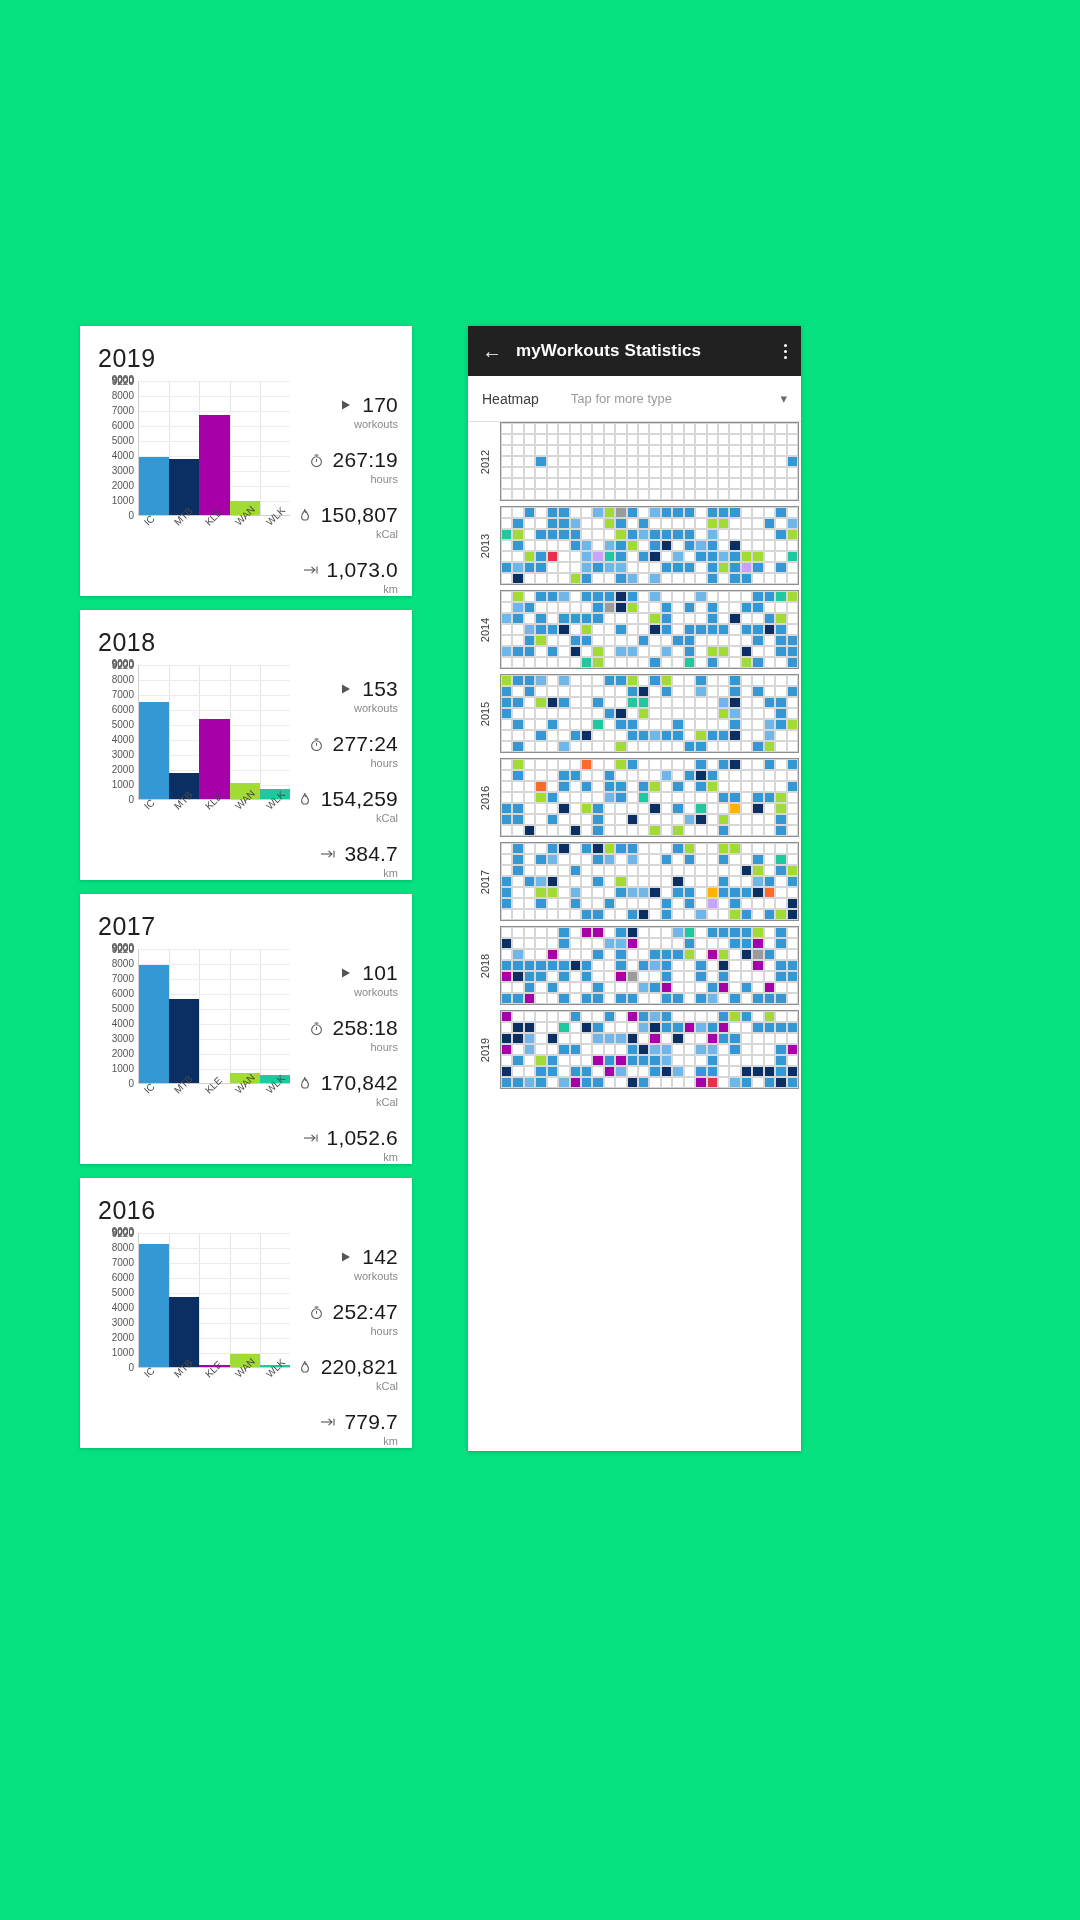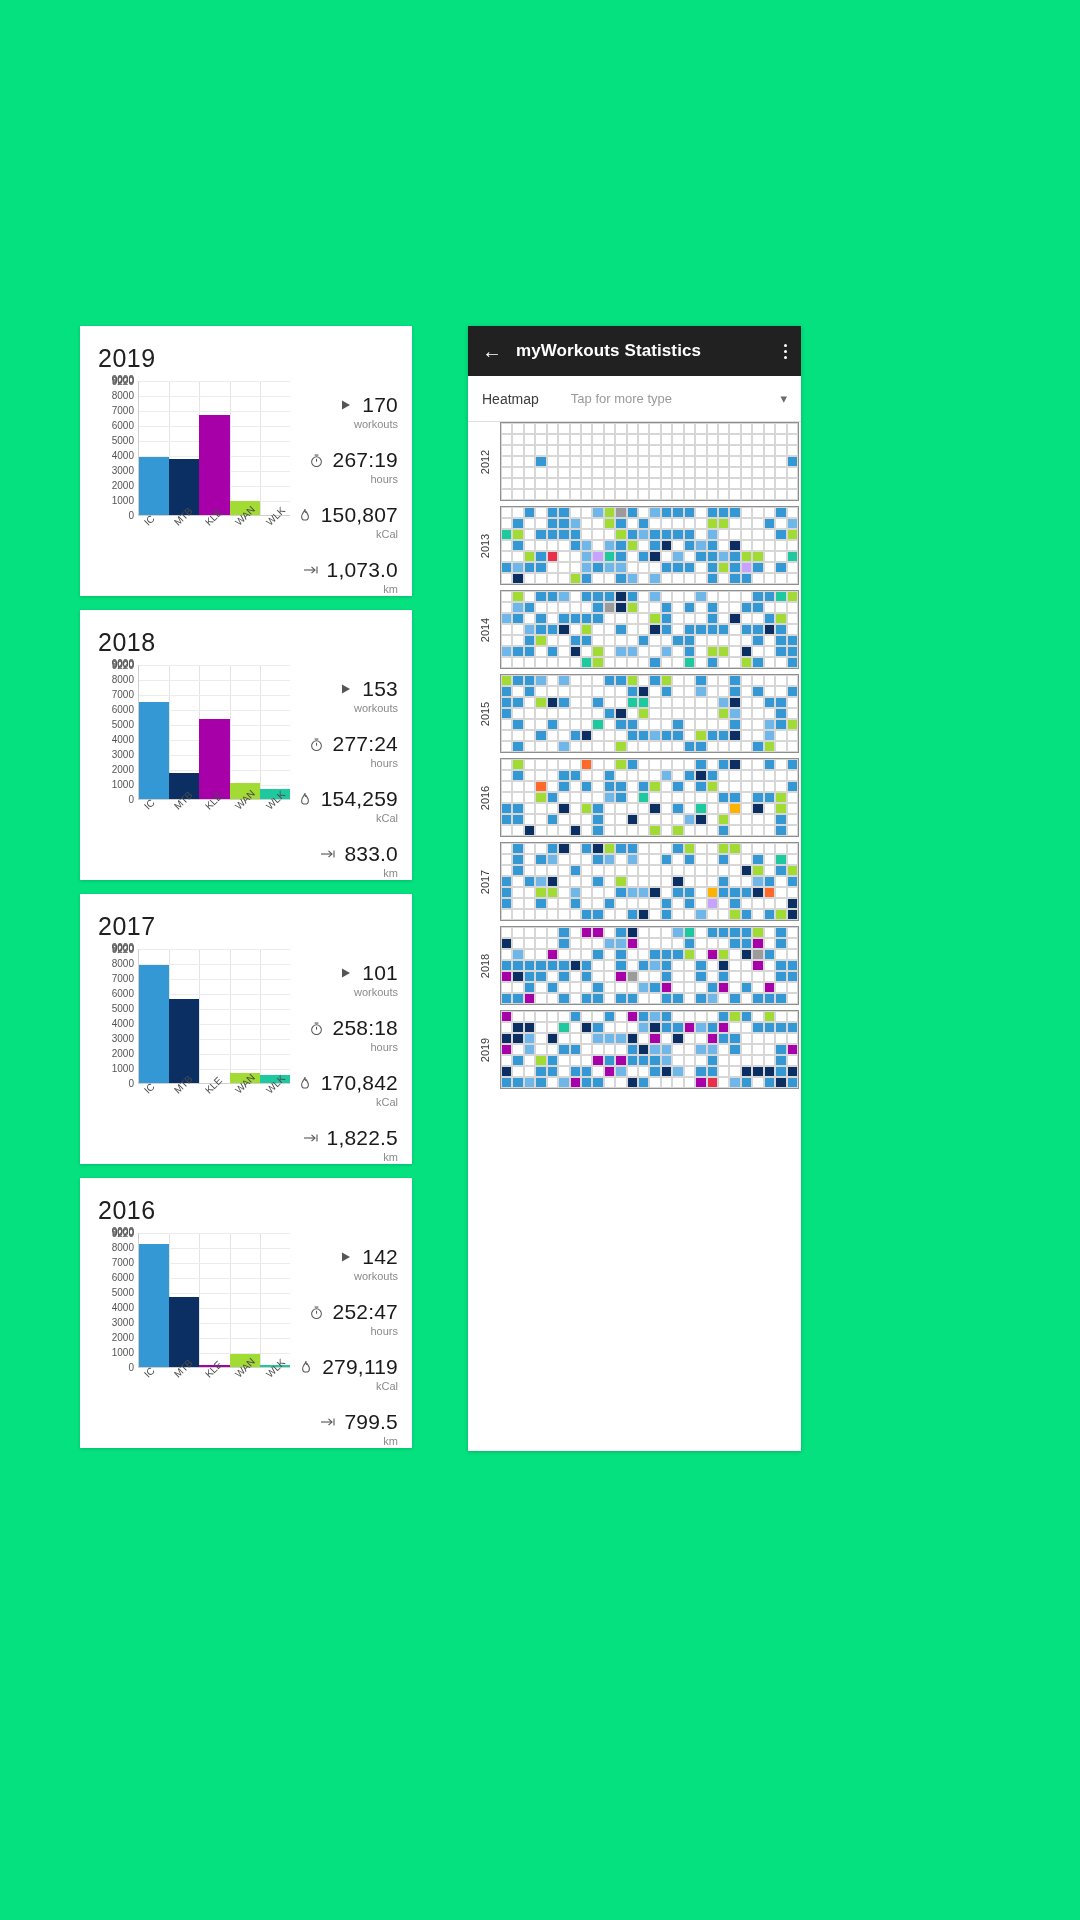--- a/index.html
+++ b/index.html
@@ -397,21 +397,21 @@
             </div>
             <div class="stat-row">
               <div class="stat-main">
                 <span class="stat-icon">
                   <svg width="16" height="12" viewBox="0 0 16 12">
                     <line x1="1" y1="6" x2="12" y2="6" stroke="#555" stroke-width="1.1"></line>
                     <polyline points="8.5,2.8 12,6 8.5,9.2" fill="none" stroke="#555" stroke-width="1.1"></polyline>
                     <line x1="14" y1="2.5" x2="14" y2="9.5" stroke="#555" stroke-width="1.1"></line>
                   </svg>
                 </span>
-                <span class="stat-value">833.0</span>
+                <span class="stat-value">384.7</span>
               </div>
               <div class="stat-unit">km</div>
             </div>
           </div>
         </div>
       </div>
       <div class="year-card">
         <div class="year-title">2017</div>
         <div class="card-body">
           <div class="chart-wrap">
@@ -507,21 +507,21 @@
             </div>
             <div class="stat-row">
               <div class="stat-main">
                 <span class="stat-icon">
                   <svg width="16" height="12" viewBox="0 0 16 12">
                     <line x1="1" y1="6" x2="12" y2="6" stroke="#555" stroke-width="1.1"></line>
                     <polyline points="8.5,2.8 12,6 8.5,9.2" fill="none" stroke="#555" stroke-width="1.1"></polyline>
                     <line x1="14" y1="2.5" x2="14" y2="9.5" stroke="#555" stroke-width="1.1"></line>
                   </svg>
                 </span>
-                <span class="stat-value">1,822.5</span>
+                <span class="stat-value">1,052.6</span>
               </div>
               <div class="stat-unit">km</div>
             </div>
           </div>
         </div>
       </div>
       <div class="year-card">
         <div class="year-title">2016</div>
         <div class="card-body">
           <div class="chart-wrap">
@@ -604,34 +604,34 @@
               </div>
               <div class="stat-unit">hours</div>
             </div>
             <div class="stat-row">
               <div class="stat-main">
                 <span class="stat-icon">
                   <svg width="14" height="15" viewBox="0 0 14 16">
                     <path d="M7 1 C7 4 3.4 5 3.4 9.2 A3.6 3.6 0 0 0 10.6 9.2 C10.6 6.6 8.6 6 8.6 3.6 C8 5 7 5.6 7 1 Z" fill="none" stroke="#555" stroke-width="1.15"></path>
                   </svg>
                 </span>
-                <span class="stat-value">279,119</span>
+                <span class="stat-value">220,821</span>
               </div>
               <div class="stat-unit">kCal</div>
             </div>
             <div class="stat-row">
               <div class="stat-main">
                 <span class="stat-icon">
                   <svg width="16" height="12" viewBox="0 0 16 12">
                     <line x1="1" y1="6" x2="12" y2="6" stroke="#555" stroke-width="1.1"></line>
                     <polyline points="8.5,2.8 12,6 8.5,9.2" fill="none" stroke="#555" stroke-width="1.1"></polyline>
                     <line x1="14" y1="2.5" x2="14" y2="9.5" stroke="#555" stroke-width="1.1"></line>
                   </svg>
                 </span>
-                <span class="stat-value">799.5</span>
+                <span class="stat-value">779.7</span>
               </div>
               <div class="stat-unit">km</div>
             </div>
           </div>
         </div>
       </div>
     </div>
 
   <div class="phone">
 

